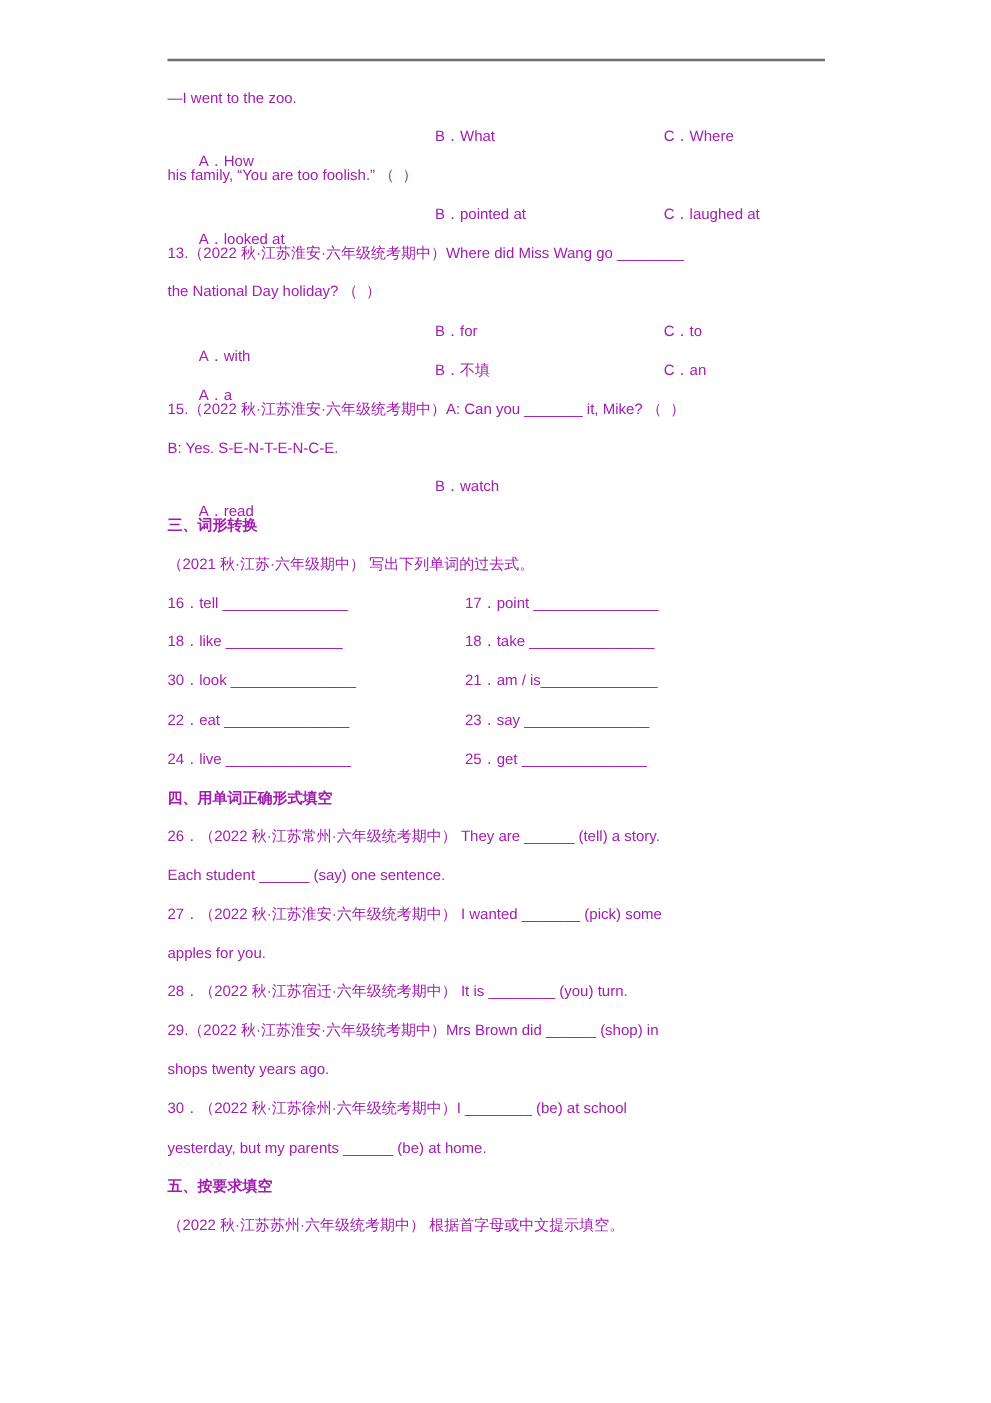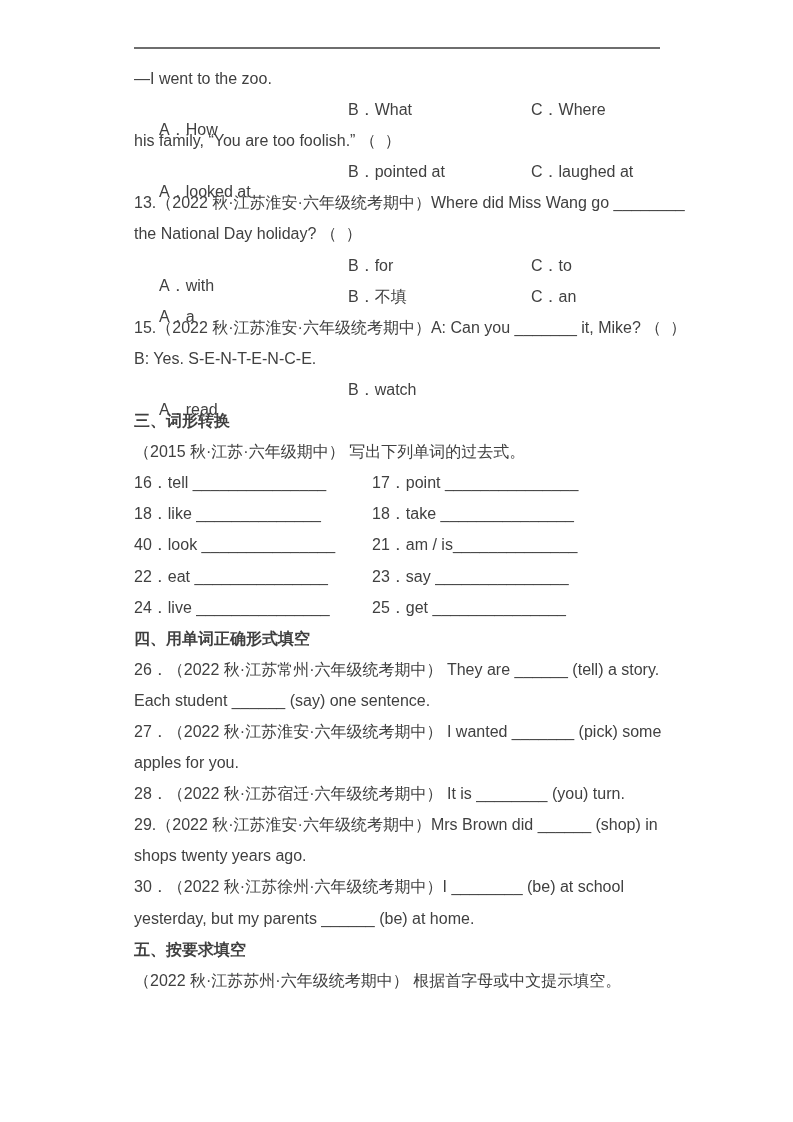--- a/index.html
+++ b/index.html
@@ -7,22 +7,22 @@
     padding: 0;
     background: #ffffff;
   }
   .page {
     position: relative;
     width: 786px;
     height: 1122px;
     background: #ffffff;
     overflow: hidden;
     font-family: "Liberation Sans", sans-serif;
-    font-size: 16px;
-    color: #404040;
+    font-size: 12px;
+    color: #a21caf;
   }
   .rule {
     position: absolute;
     left: 134px;
     top: 47px;
     width: 526px;
     height: 2px;
     background: #6e6e6e;
   }
   .content {
@@ -90,32 +90,32 @@
     </div>
 
     <div class="ln">15.（2022 秋·江苏淮安·六年级统考期中）A: Can you _______ it, Mike? （  ）</div>
     <div class="ln">B: Yes. S-E-N-T-E-N-C-E.</div>
     <div class="ln opts">
       <span class="o1">A．read</span>
       <span class="o2">B．watch</span>
     </div>
 
     <div class="ln heading">三、词形转换</div>
-    <div class="ln">（2015 秋·江苏·六年级期中） 写出下列单词的过去式。</div>
+    <div class="ln">（2021 秋·江苏·六年级期中） 写出下列单词的过去式。</div>
 
     <div class="ln cols">
       <span class="cl">16．tell _______________</span>
       <span class="cr">17．point _______________</span>
     </div>
     <div class="ln cols">
       <span class="cl">18．like ______________</span>
       <span class="cr">18．take _______________</span>
     </div>
     <div class="ln cols">
-      <span class="cl">40．look _______________</span>
+      <span class="cl">30．look _______________</span>
       <span class="cr">21．am / is______________</span>
     </div>
     <div class="ln cols">
       <span class="cl">22．eat _______________</span>
       <span class="cr">23．say _______________</span>
     </div>
     <div class="ln cols">
       <span class="cl">24．live _______________</span>
       <span class="cr">25．get _______________</span>
     </div>

